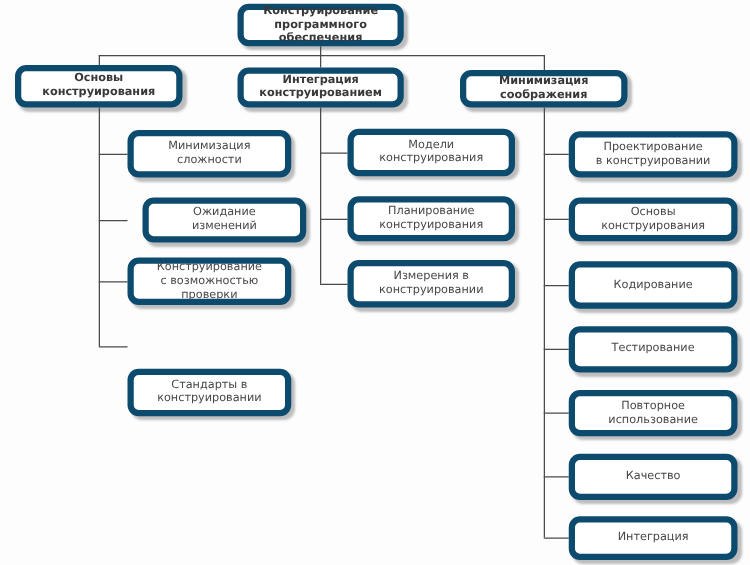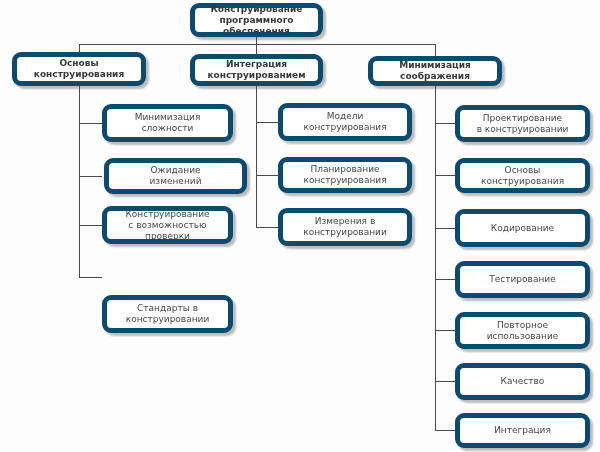--- a/index.html
+++ b/index.html
@@ -61,21 +61,21 @@
 
   <div class="line" style="left:79px; top:86px; width:1px; height:191px;"></div>
   <div class="line" style="left:256px; top:86px; width:1px; height:141px;"></div>
   <div class="line" style="left:435px; top:86px; width:1px; height:344px;"></div>
 
   <div class="line" style="left:79px; top:123px; width:23px; height:1px;"></div>
   <div class="box" style="left:102px; top:104px; width:131px; height:38px;">Минимизация
 сложности</div>
 
   <div class="line" style="left:79px; top:176px; width:23px; height:1px;"></div>
-  <div class="box" style="left:104px; top:158px; width:143px; height:36px;">Ожидание
+  <div class="box" style="left:114px; top:158px; width:131px; height:36px;">Ожидание
 изменений</div>
 
   <div class="line" style="left:79px; top:225px; width:23px; height:1px;"></div>
   <div class="box" style="left:102px; top:206px; width:131px; height:38px;">Конструирование
 с возможностью
 проверки</div>
 
   <div class="line" style="left:79px; top:277px; width:23px; height:1px;"></div>
   <div class="box" style="left:102px; top:258px; width:131px; height:38px;margin-top:37px;">Стандарты в
 конструировании</div>

